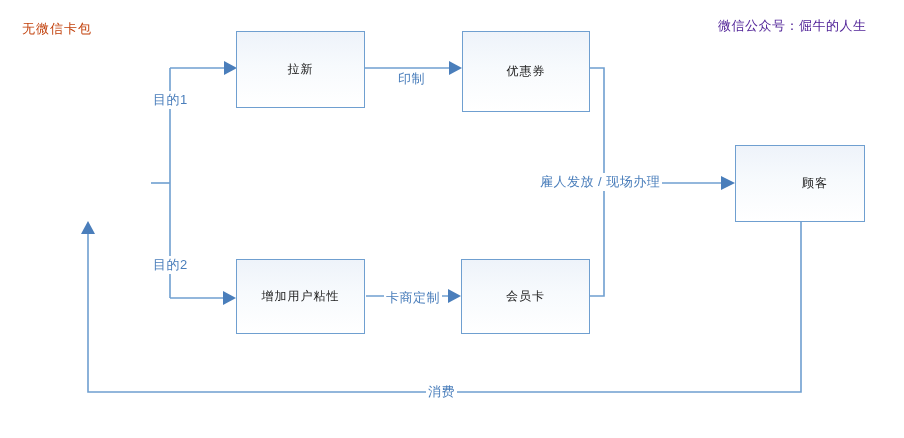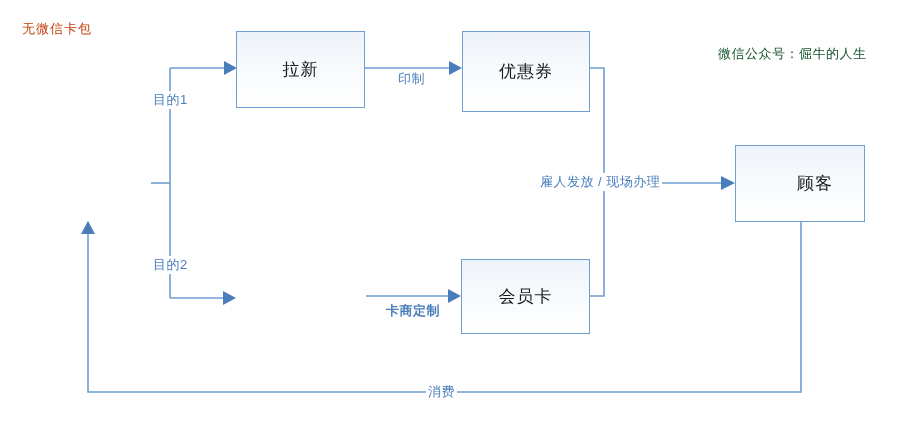--- a/index.html
+++ b/index.html
@@ -19,21 +19,21 @@
   }
   .node {
     position: absolute;
     box-sizing: border-box;
     border: 1px solid #6f9fd0;
     background: linear-gradient(to bottom, #eef3fa 0%, #f7fafd 45%, #ffffff 100%);
     display: flex;
     align-items: center;
     justify-content: center;
     color: #1a1a1a;
-    font-size: 17px;
+    font-size: 12px;
     letter-spacing: 1px;
     white-space: nowrap;
   }
   .node-label {
     pointer-events: none;
   }
   .edge-label {
     position: absolute;
     color: #4a7ebb;
     font-size: 13px;
@@ -44,25 +44,24 @@
   }
   .title-red {
     position: absolute;
     color: #c2410c;
     font-size: 13px;
     letter-spacing: 1px;
     white-space: nowrap;
   }
   .watermark {
     position: absolute;
-    color: #14532d;
+    color: #4c1d95;
     font-size: 13px;
     white-space: nowrap;
     letter-spacing: 0.5px;
-    margin-top: 28px;
   }
   svg.wires {
     position: absolute;
     left: 0;
     top: 0;
     width: 904px;
     height: 438px;
     overflow: visible;
   }
   .wire {
@@ -111,34 +110,37 @@
 
 
   <div class="node" style="left:236px; top:31px; width:129px; height:77px;">
     <span class="node-label">拉新</span>
   </div>
 
   <div class="node" style="left:462px; top:31px; width:128px; height:81px;">
     <span class="node-label">优惠券</span>
   </div>
 
+  <div class="node" style="left:236px; top:259px; width:129px; height:75px;">
+    <span class="node-label">增加用户粘性</span>
+  </div>
 
   <div class="node" style="left:461px; top:259px; width:129px; height:75px;">
     <span class="node-label">会员卡</span>
   </div>
 
   <div class="node" style="left:735px; top:145px; width:130px; height:77px;padding-left:30px;">
     <span class="node-label">顾客</span>
   </div>
 
   <div class="edge-label" style="left:151px; top:91px;text-align:center;">目的1</div>
 
   <div class="edge-label" style="left:151px; top:256px;">目的2</div>
 
   <div class="edge-label" style="left:396px; top:59px;margin-top:11px;">印制</div>
 
-  <div class="edge-label" style="left:384px; top:302px;font-weight:bold;">卡商定制</div>
+  <div class="edge-label" style="left:384px; top:289px;">卡商定制</div>
 
   <div class="edge-label" style="left:538px; top:173px;">雇人发放 / 现场办理</div>
 
   <div class="edge-label" style="left:426px; top:383px;">消费</div>
 
 </div>
 
 </body></html>

